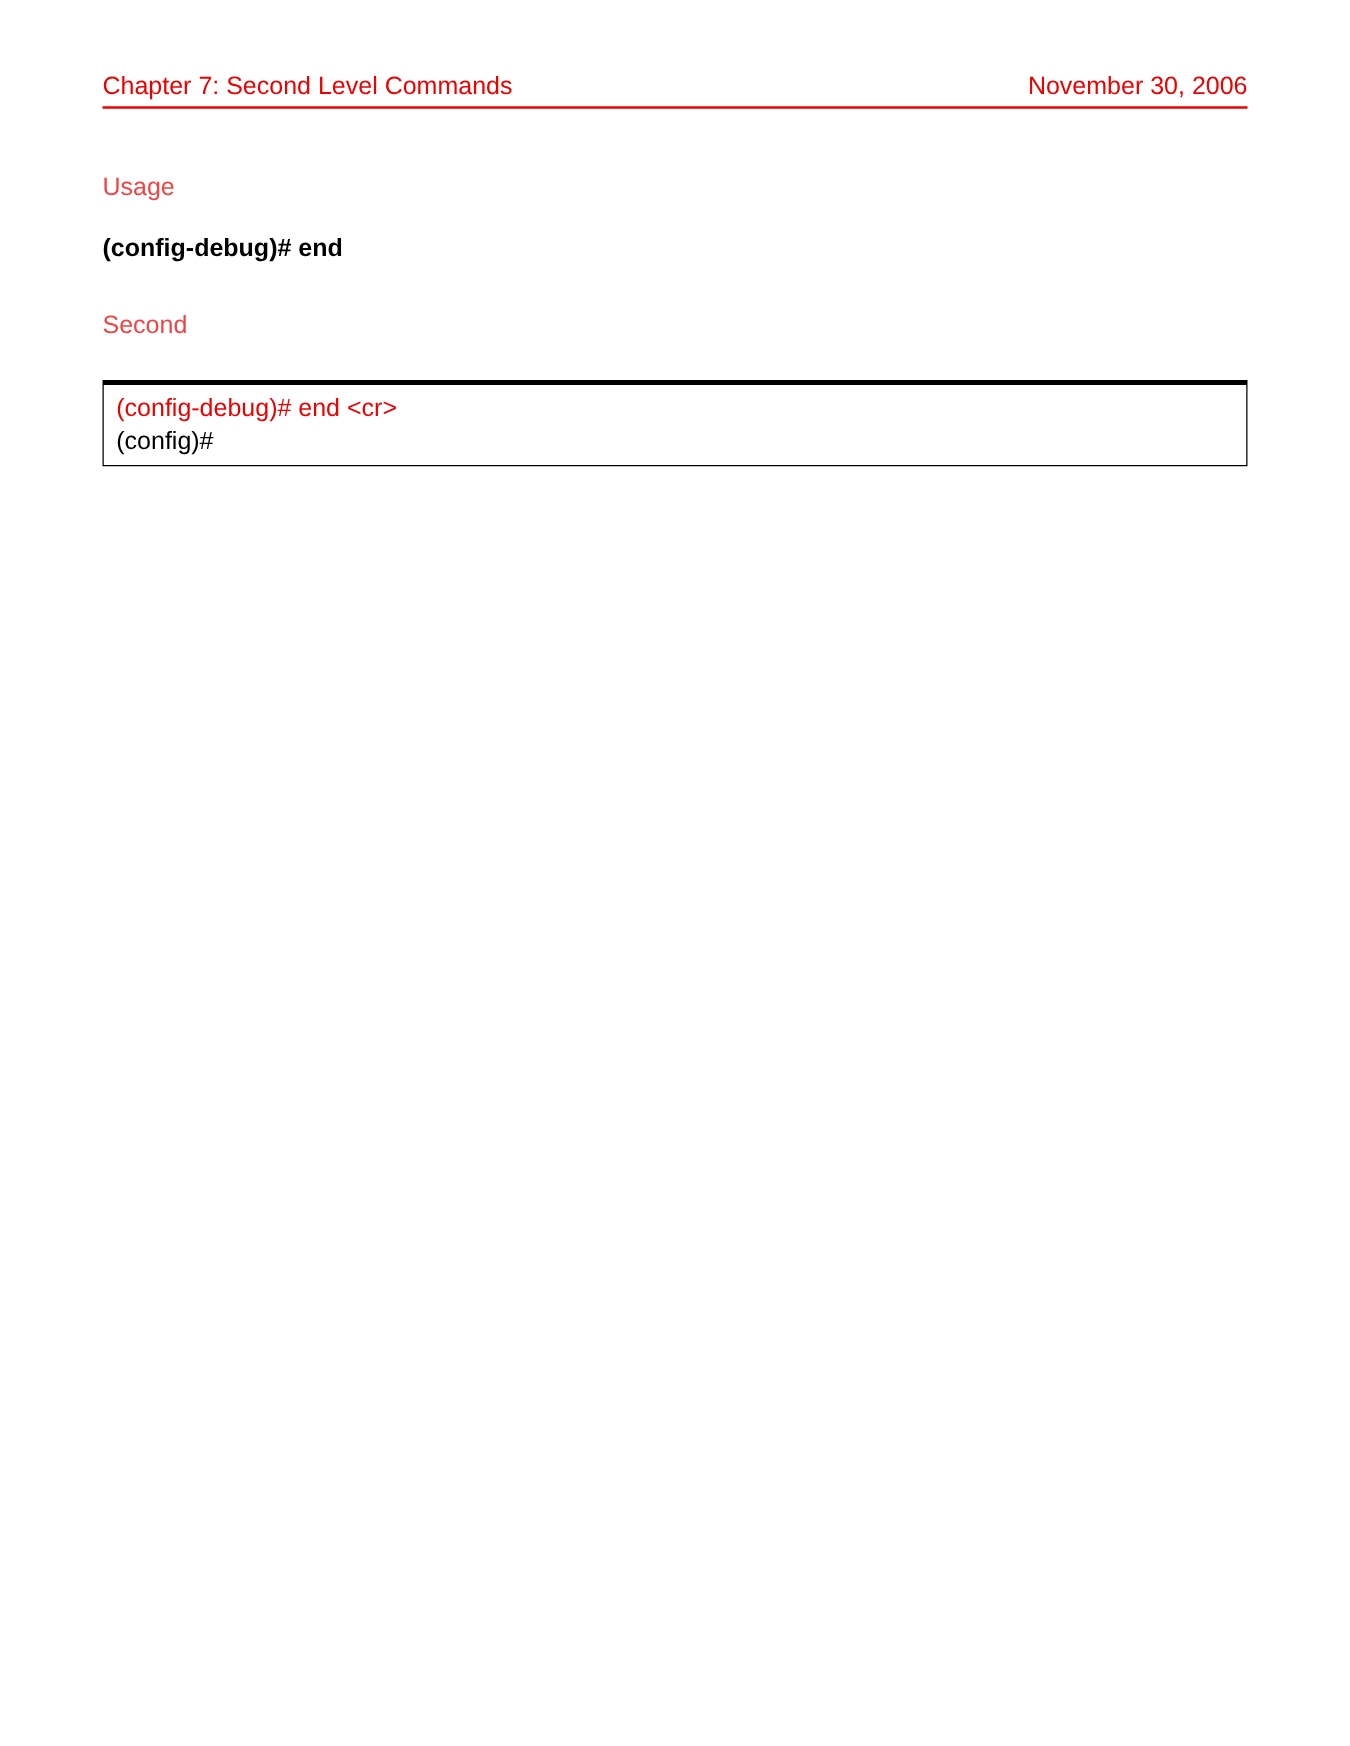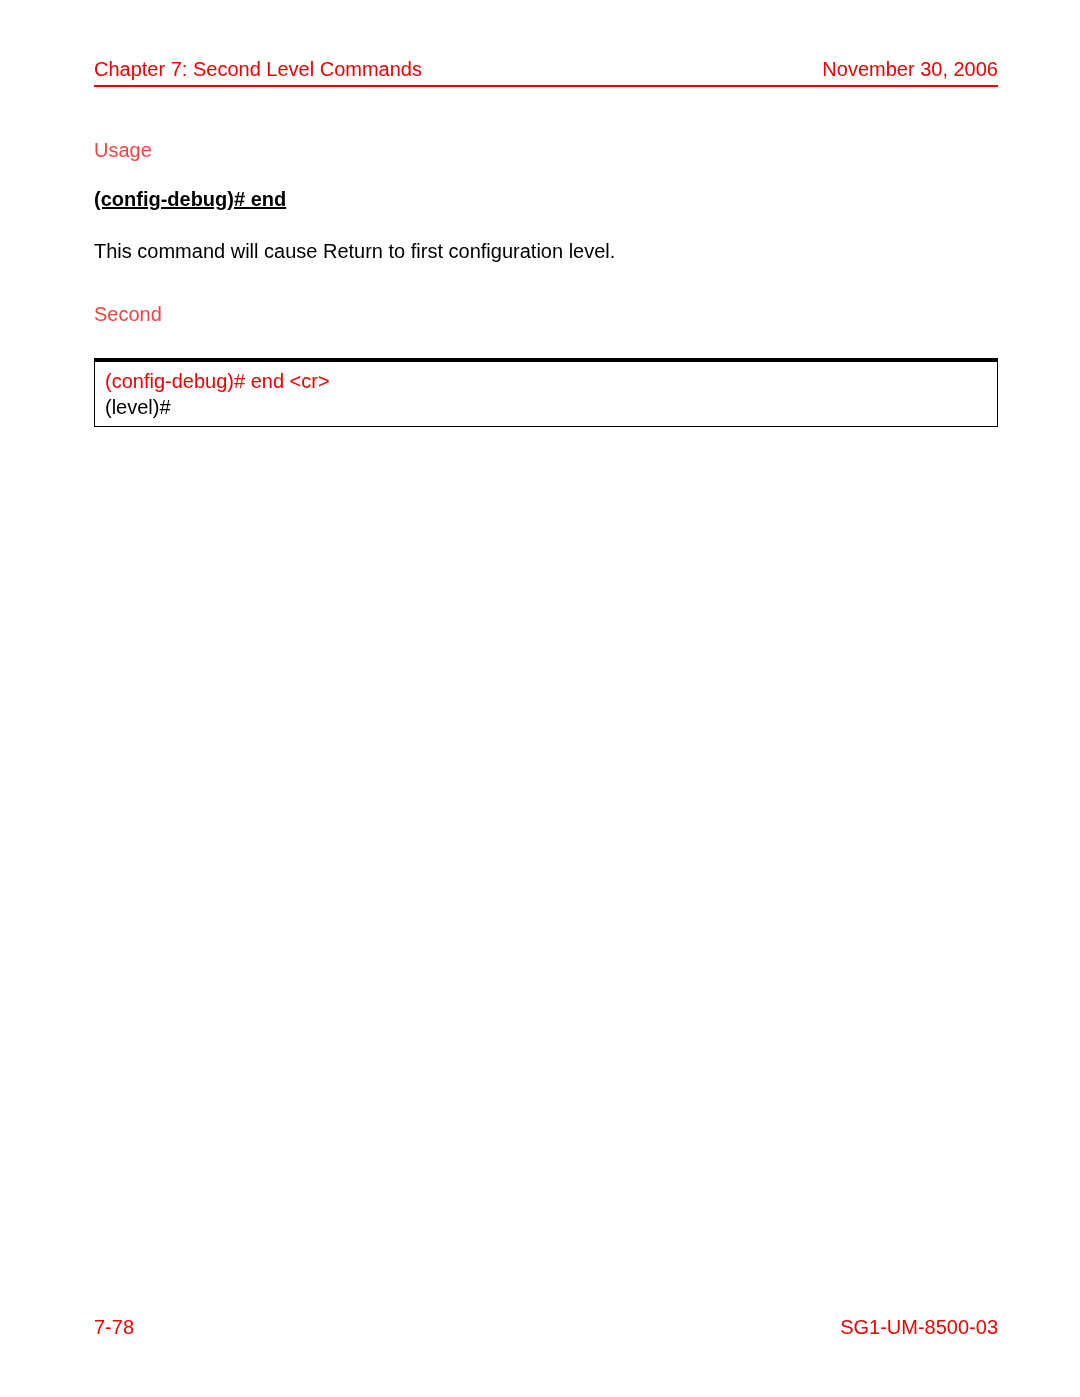--- a/index.html
+++ b/index.html
@@ -11,21 +11,20 @@
     font-family: Arial, Helvetica, sans-serif;
     position: relative;
     color: #000000;
   }
   .page {
     position: absolute;
     left: 82px;
     right: 82px;
     top: 58px;
     bottom: 58px;
-    margin-left: 12px;
   }
   .header-row {
     display: flex;
     justify-content: space-between;
     align-items: baseline;
     font-size: 20px;
     color: #ec0000;
     padding-bottom: 4px;
     border-bottom: 2px solid #ec0000;
   }
@@ -36,21 +35,20 @@
     margin-bottom: 26px;
   }
   .section-heading.example {
     margin-top: 38px;
     margin-bottom: 32px;
   }
   .usage-cmd {
     font-weight: bold;
     font-size: 20px;
     margin-bottom: 26px;
-    text-decoration: underline;
   }
   .body-text {
     font-size: 20px;
     line-height: 1.4;
     color: #000000;
   }
   .example-box {
     border: 1px solid #000000;
     border-top: 4px solid #000000;
     padding: 6px 10px 6px 10px;
@@ -81,27 +79,22 @@
 
   <div class="header-row">
     <span>Chapter 7: Second Level Commands</span>
     <span>November 30, 2006</span>
   </div>
 
   <div class="section-heading">Usage</div>
 
   <div class="usage-cmd">(config-debug)# end</div>
 
-  <div class="body-text">This command will cause Return to first configuration level.</div>
 
   <div class="section-heading example">Second</div>
 
   <div class="example-box">
     <div class="example-input">(config-debug)# end  &lt;cr&gt;</div>
-    <div class="example-output">(level)#</div>
+    <div class="example-output">(config)#</div>
   </div>
 
-  <div class="footer-row">
-    <span>7-78</span>
-    <span>SG1-UM-8500-03</span>
-  </div>
 
 </div>
 
 </body></html>

